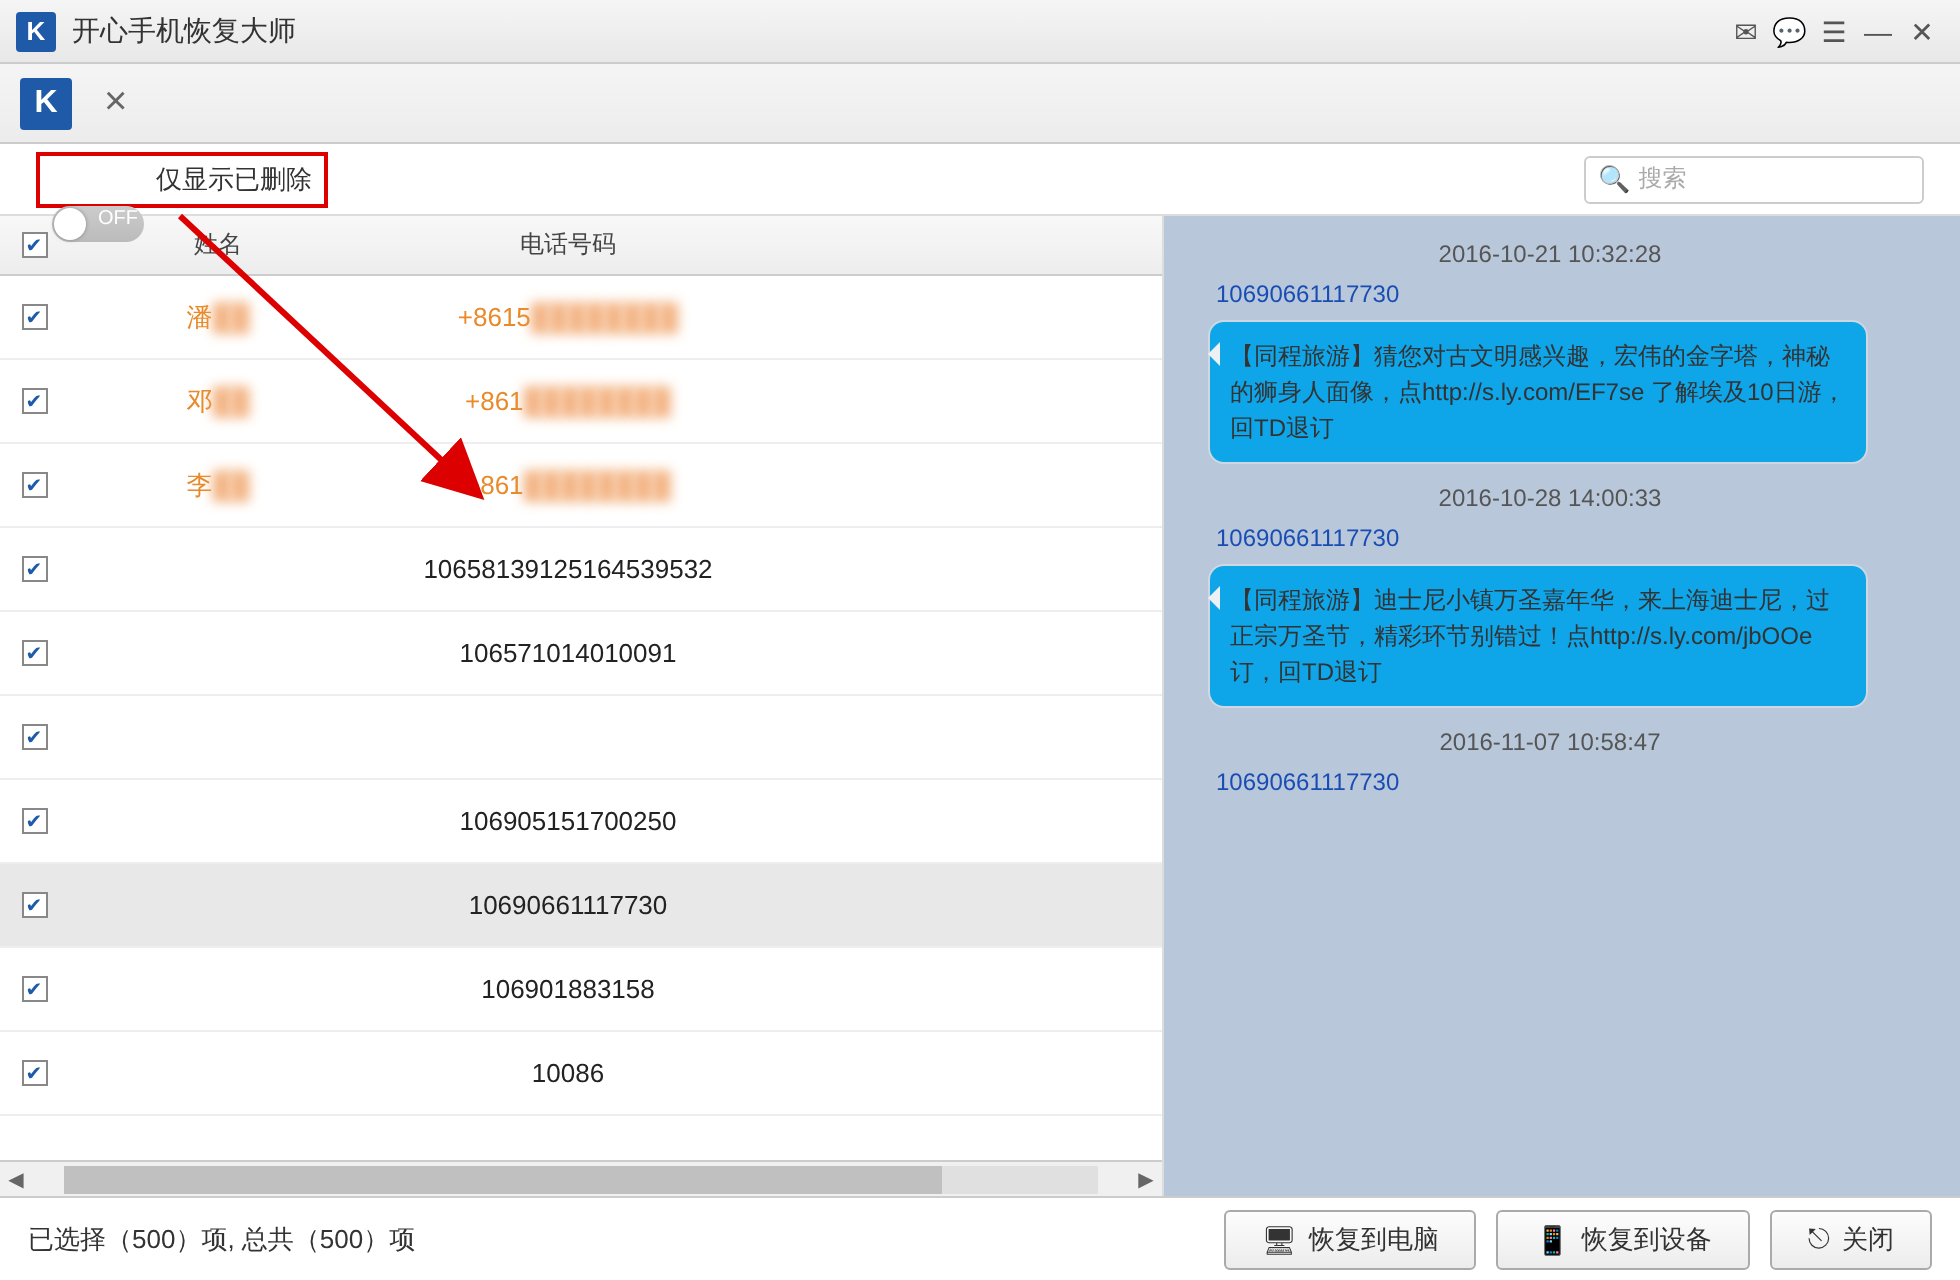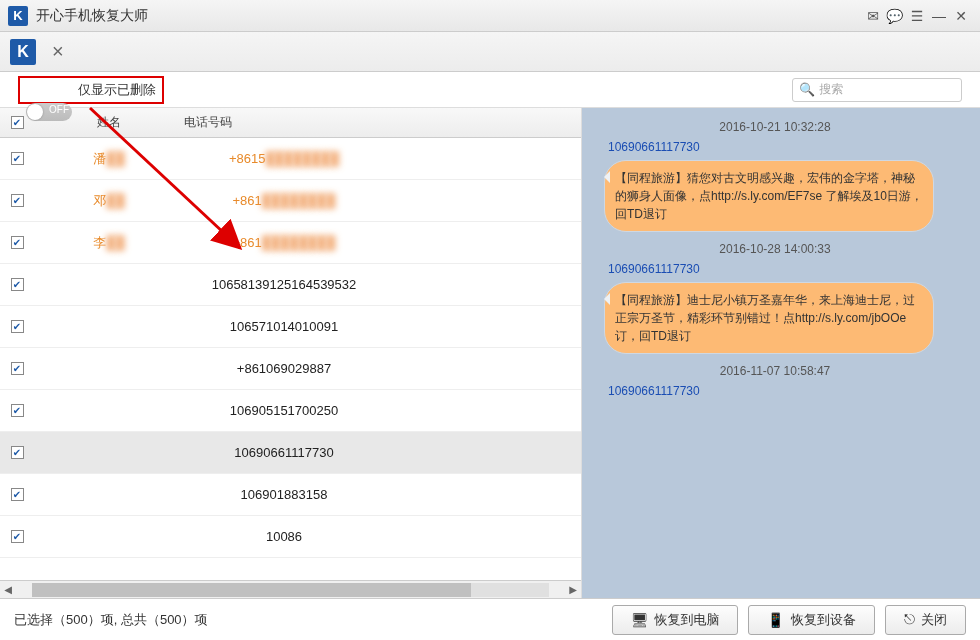--- a/index.html
+++ b/index.html
@@ -23,42 +23,42 @@
 .toggle-label { font-size: 13px; color: #333; }
 .spacer { flex: 1; }
 .search { width: 170px; height: 24px; border: 1px solid #ccc; border-radius: 3px; display: flex; align-items: center; padding: 0 6px; color: #aaa; font-size: 12px; }
 .search .mag { margin-right: 4px; font-size: 13px; }
 
 .content { display: flex; height: 490px; }
 .left { width: 582px; display: flex; flex-direction: column; border-right: 1px solid #ddd; }
 .thead { height: 30px; background: linear-gradient(#f8f8f8,#ededed); border-bottom: 1px solid #ccc; display: flex; align-items: center; font-size: 12px; color: #444; }
 .th-check { width: 34px; display: flex; justify-content: center; }
 .th-name { width: 150px; text-align: center; }
-.th-phone { width: 200px; }
+.th-phone { width: 200px; text-align: center; }
 .th-email { flex: 1; text-align: center; }
 .tbody { flex: 1; overflow: hidden; position: relative; }
 .row { height: 42px; display: flex; align-items: center; border-bottom: 1px solid #eee; font-size: 13px; }
 .row.sel { background: #e8e8e8; }
 .cell-check { width: 34px; display: flex; justify-content: center; }
 .ck { width: 13px; height: 13px; border: 1px solid #888; background: #fff; display: flex; align-items: center; justify-content: center; font-size: 10px; color: #1e5aa8; }
 .cell-name { width: 150px; text-align: center; }
 .cell-phone { width: 200px; text-align: center; }
 .cell-email { flex: 1; }
 .orange { color: #e88a2a; }
 .black { color: #222; }
 .blur { color: transparent; text-shadow: 0 0 6px rgba(240,160,100,.8); }
 .hscroll { height: 18px; background: #f0f0f0; border-top: 1px solid #ccc; display: flex; align-items: center; }
 .hscroll .track { flex: 1; height: 14px; margin: 0 16px; background: #e0e0e0; position: relative; }
 .hscroll .thumb { position: absolute; left: 0; top: 0; height: 14px; width: 85%; background: #c0c0c0; }
 .hscroll .arr { width: 16px; text-align: center; font-size: 10px; color: #666; }
 
 .right { flex: 1; background: #b8c8da; overflow: hidden; position: relative; padding: 6px 24px 0 12px; }
 .msg-date { text-align: center; font-size: 12px; color: #555; margin: 6px 0 6px; }
 .msg-sender { font-size: 12px; color: #1a4db3; margin: 2px 0 6px 14px; }
-.bubble { background: #fdba74; border: 1px solid #cfd8e2; border-radius: 22px; padding: 8px 10px; font-size: 12px; color: #333; line-height: 1.5; max-width: 330px; margin: 0 0 10px 10px; position: relative; }
+.bubble { background: #0ea5e9; border: 1px solid #cfd8e2; border-radius: 8px; padding: 8px 10px; font-size: 12px; color: #333; line-height: 1.5; max-width: 330px; margin: 0 0 10px 10px; position: relative; }
 .bubble:before { content: ""; position: absolute; left: -7px; top: 10px; width: 0; height: 0; border: 6px solid transparent; border-right-color: #eef1f4; }
 
 .footer { height: 42px; border-top: 1px solid #ccc; display: flex; align-items: center; padding: 0 14px; font-size: 13px; color: #333; }
 .footer .spacer { flex: 1; }
 .btn { height: 30px; border: 1px solid #aaa; background: linear-gradient(#fdfdfd,#ececec); border-radius: 3px; padding: 0 18px; font-size: 13px; color: #333; display: flex; align-items: center; margin-left: 10px; cursor: pointer; }
 .btn .ic { margin-right: 6px; font-size: 14px; }
 
 .arrow-ann { position: absolute; left: 80px; top: 108px; pointer-events: none; z-index: 50; }
 .arrow-ann svg { overflow: visible; }
 </style>
@@ -143,21 +143,20 @@
           </div>
           <div class="cell-name black"></div>
           <div class="cell-phone black">106571014010091</div>
           <div class="cell-email"></div>
         </div>
         <div class="row">
           <div class="cell-check">
             <div class="ck">✔</div>
           </div>
           <div class="cell-name black"></div>
-          <div class="cell-phone black">+861069029887</div>
           <div class="cell-email"></div>
         </div>
         <div class="row">
           <div class="cell-check">
             <div class="ck">✔</div>
           </div>
           <div class="cell-name black"></div>
           <div class="cell-phone black">106905151700250</div>
           <div class="cell-email"></div>
         </div>

